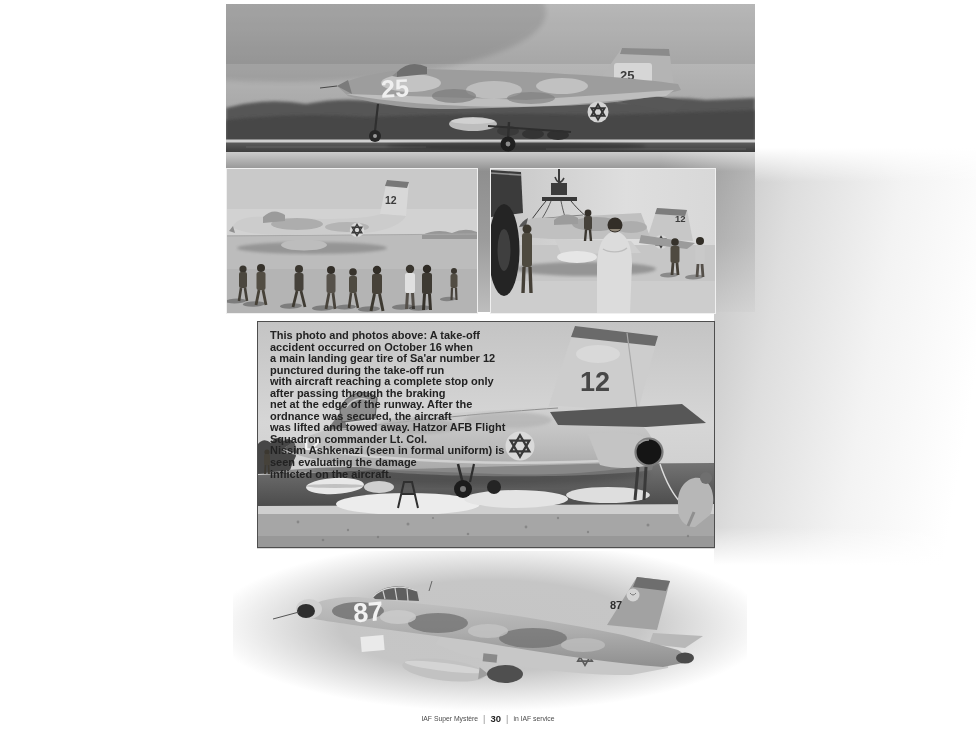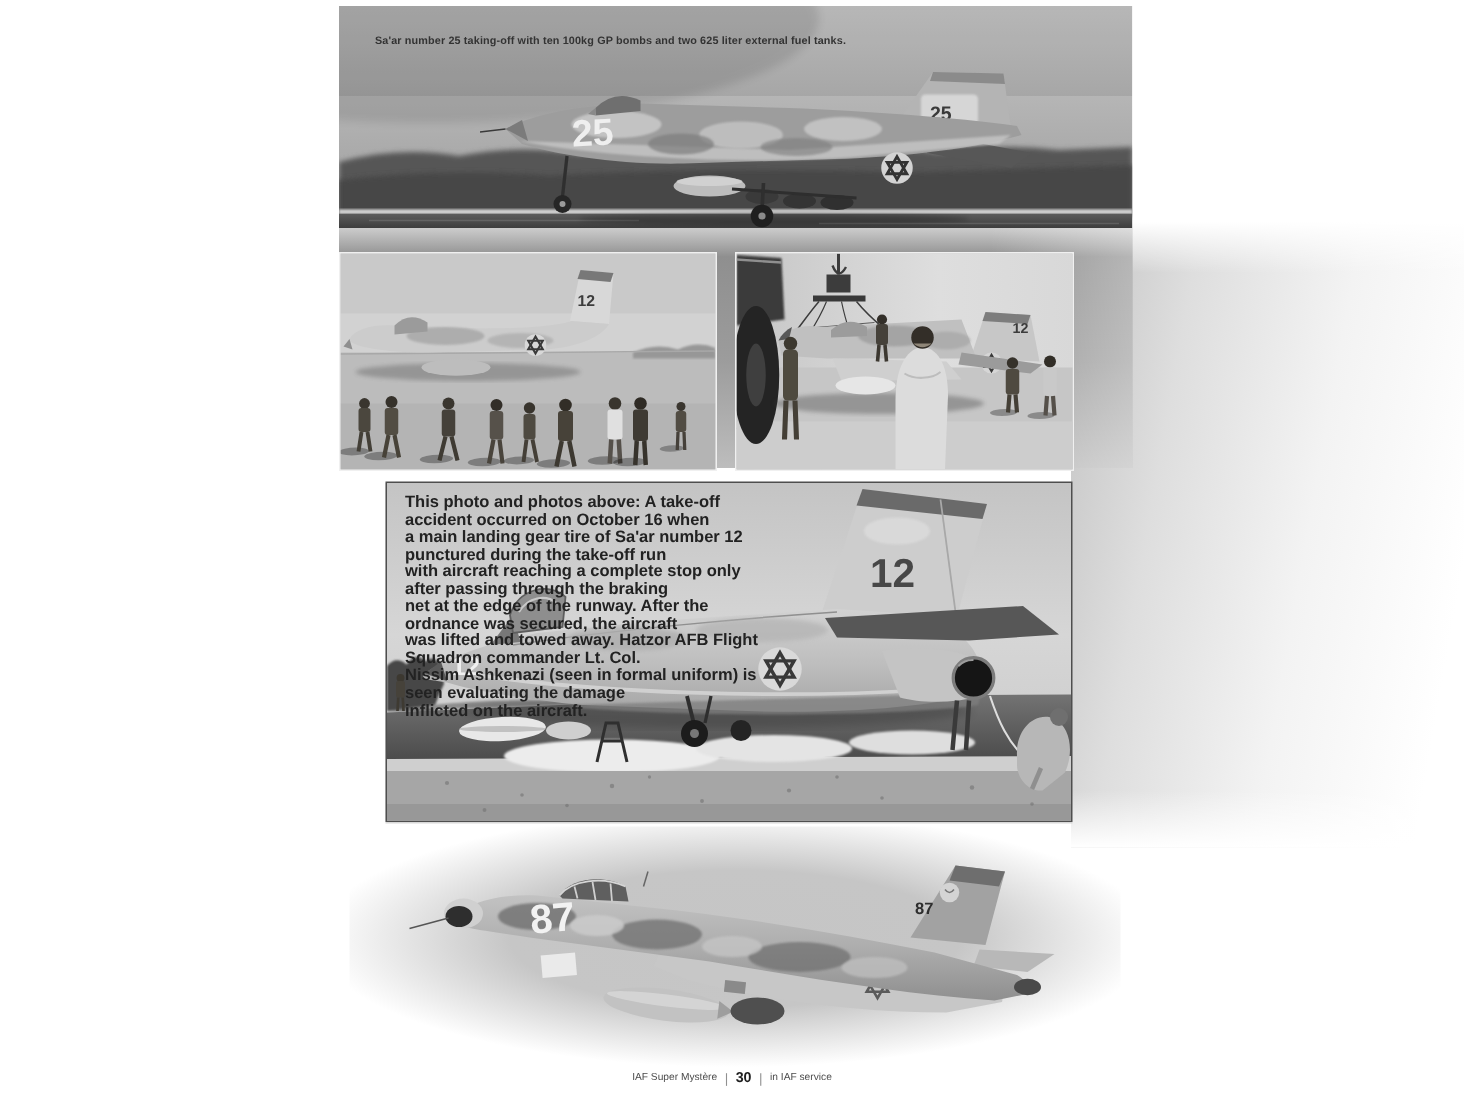--- a/index.html
+++ b/index.html
@@ -125,21 +125,20 @@
         <line x1="283" y1="118" x2="282" y2="136" stroke="#2f2f2f" stroke-width="2.4"></line>
         <circle cx="282" cy="140" r="7.5" fill="#1f1f1f"></circle>
           <circle cx="282" cy="140" r="2.4" fill="#8b8b8b"></circle>
         <line x1="152" y1="100" x2="149" y2="127" stroke="#2f2f2f" stroke-width="2.2"></line>
         <circle cx="149" cy="132" r="6" fill="#262626"></circle>
           <circle cx="149" cy="132" r="2" fill="#9a9a9a"></circle>
 
         <text x="155" y="93" font-size="25" font-weight="bold" fill="#efefef" transform="rotate(-3 168 82)">25</text>
       </g>
     </svg>
-    <div class="abs" id="top-caption">Sa'ar number 25 taking-off with ten 100kg GP bombs and two 625 liter external fuel tanks.</div>
   </div>
 
   <div class="abs ground-photo" id="photo-left">
     <svg width="250" height="144" viewBox="0 0 250 144" preserveAspectRatio="none">
       <defs>
         <filter id="l-b1">
             <feGaussianBlur stdDeviation="0.6"></feGaussianBlur>
           </filter>
         <filter id="l-b2">
             <feGaussianBlur stdDeviation="1.4"></feGaussianBlur>

